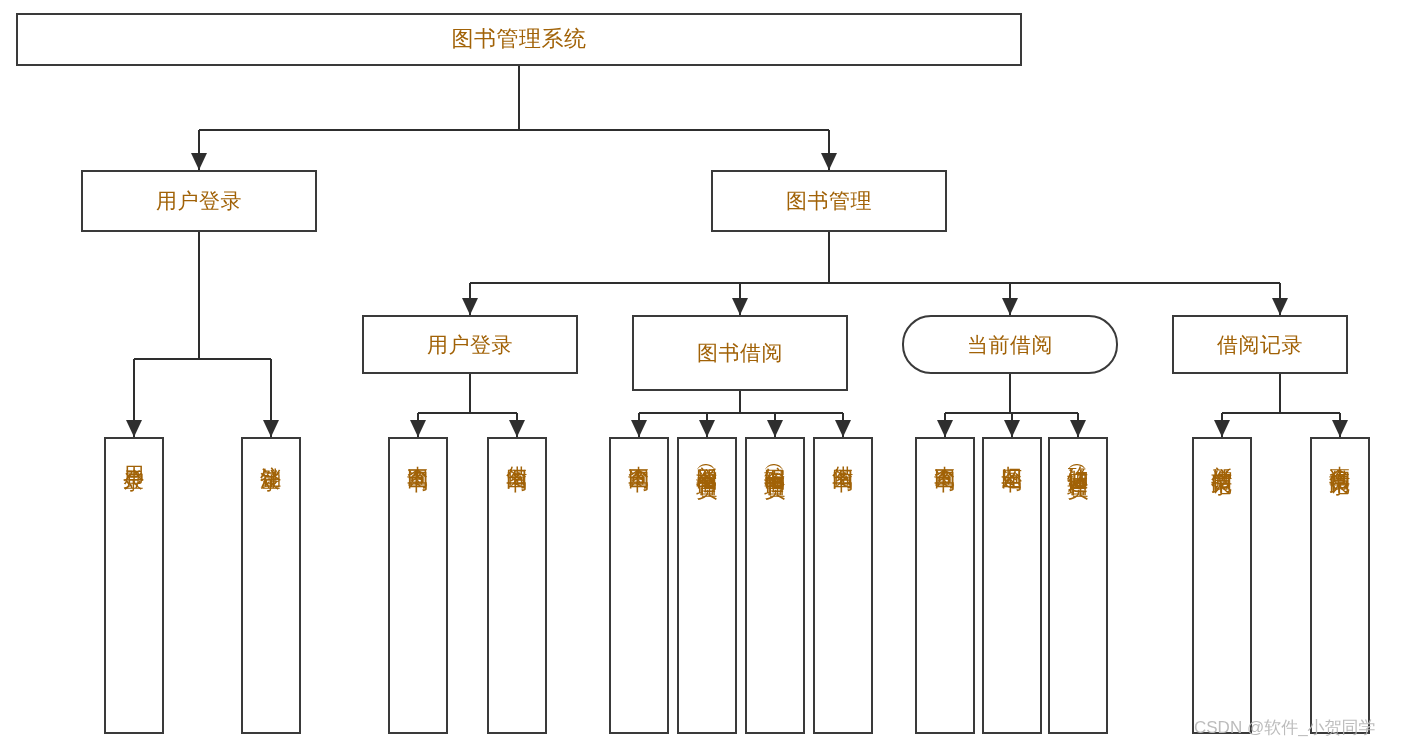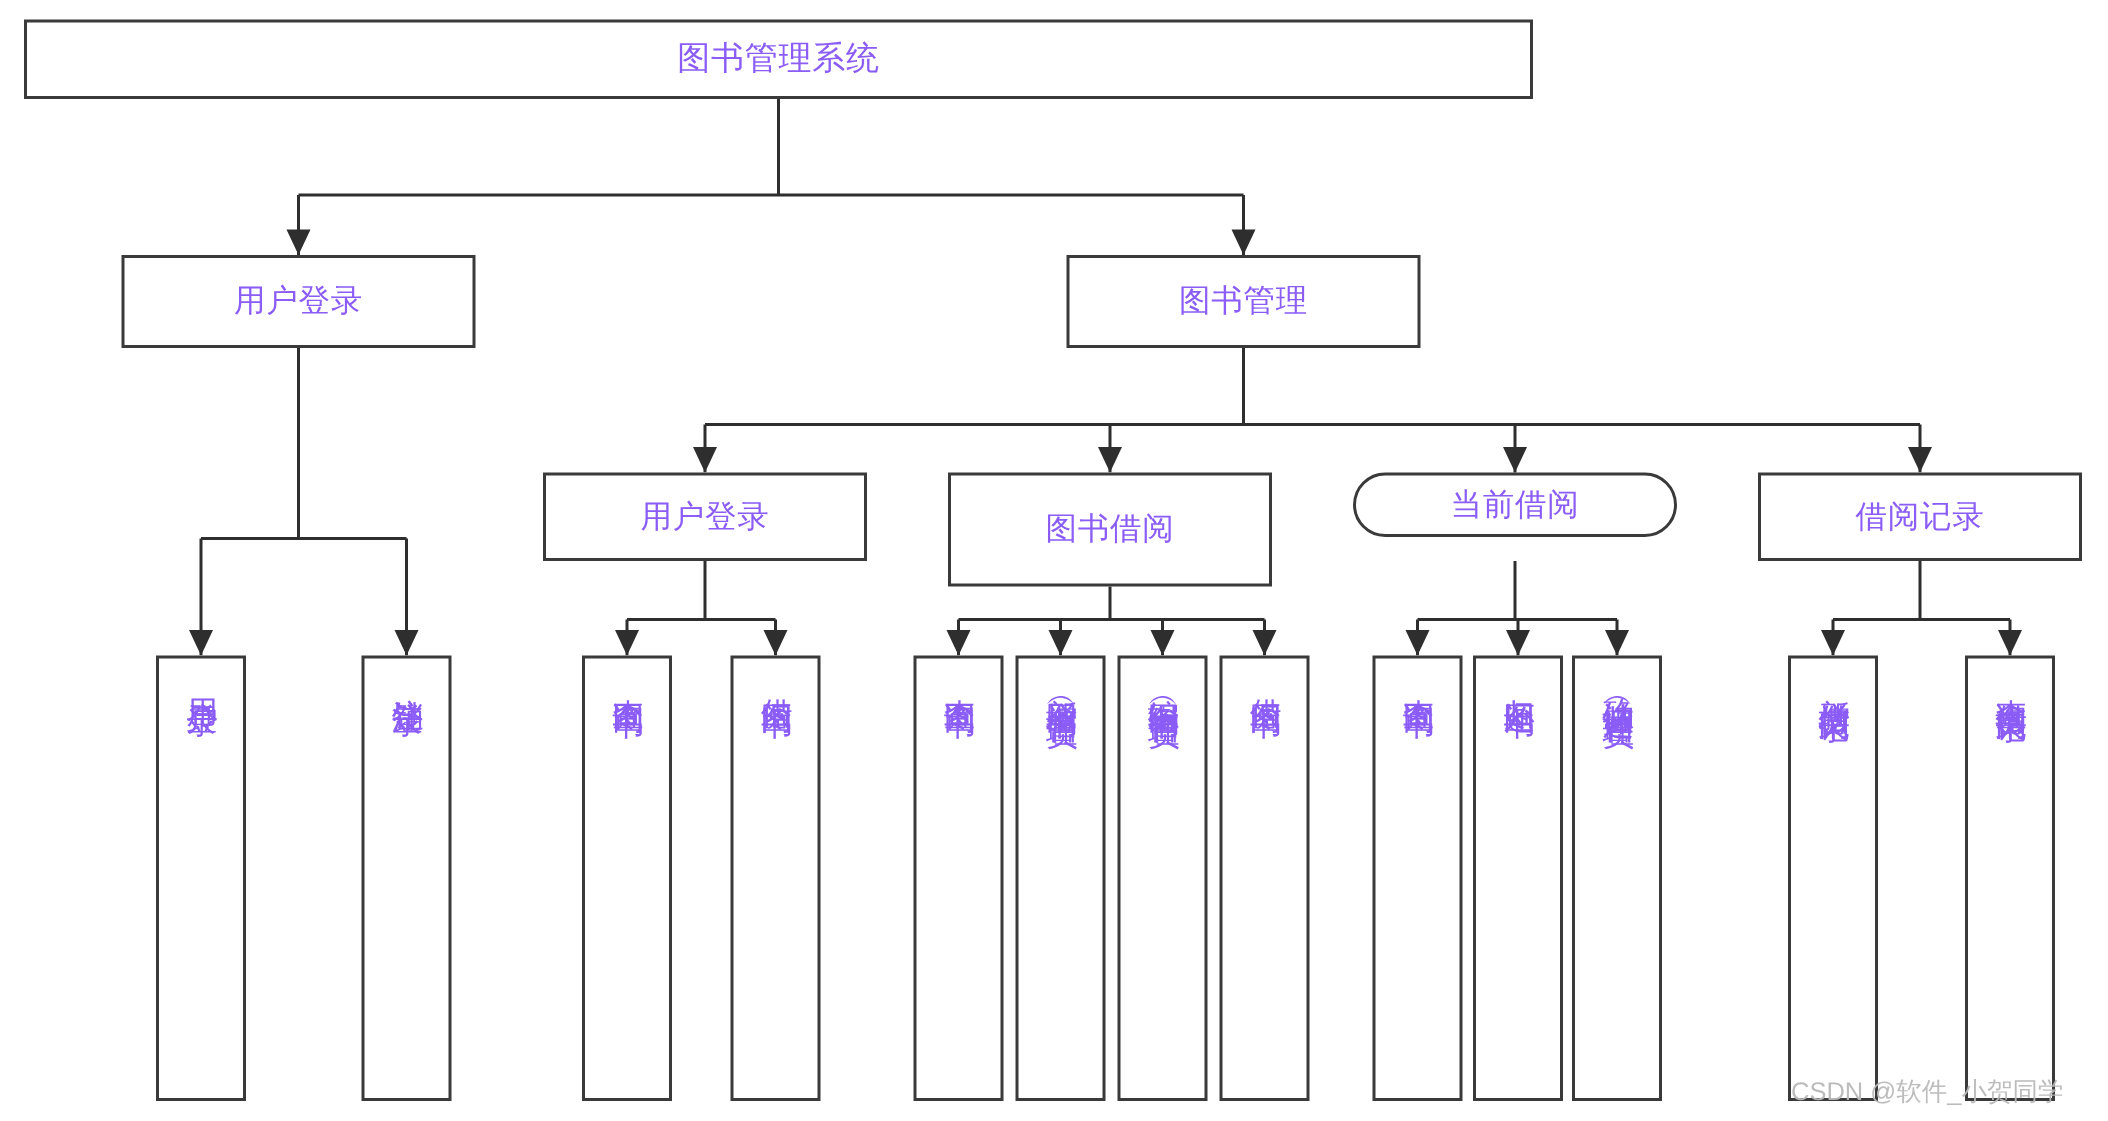--- a/index.html
+++ b/index.html
@@ -18,21 +18,21 @@
     overflow: hidden;
   }
   .node {
     position: absolute;
     box-sizing: border-box;
     background: #ffffff;
     border: 2px solid #3a3a3a;
     display: flex;
     align-items: center;
     justify-content: center;
-    color: #8b5cf6;
+    color: #a16207;
   }
   .node-label {
     text-align: center;
     letter-spacing: 0.5px;
     white-space: nowrap;
   }
   
   .node.horiz .node-label {
     writing-mode: horizontal-tb;
     font-size: 21px;
@@ -143,24 +143,24 @@
       </div>
       <div class="node horiz" style="left: 711px; top: 170px; width: 236px; height: 62px;">
         <span class="node-label">图书管理</span>
       </div>
       <div class="node horiz" style="left: 362px; top: 315px; width: 216px; height: 59px;">
         <span class="node-label">用户登录</span>
       </div>
       <div class="node horiz" style="left: 632px; top: 315px; width: 216px; height: 76px;">
         <span class="node-label">图书借阅</span>
       </div>
-      <div class="node horiz" style="left: 902px; top: 315px; width: 216px; height: 43px; border-radius: 29px;">
+      <div class="node horiz" style="left: 902px; top: 315px; width: 216px; height: 59px; border-radius: 29px;">
         <span class="node-label">当前借阅</span>
       </div>
-      <div class="node horiz" style="left: 1172px; top: 315px; width: 216px; height: 59px;">
+      <div class="node horiz" style="left: 1172px; top: 315px; width: 176px; height: 59px;">
         <span class="node-label">借阅记录</span>
       </div>
       <div class="node vert" style="left: 104px; top: 437px; width: 60px; height: 297px;">
         <span class="node-label">用户登录</span>
       </div>
       <div class="node vert" style="left: 241px; top: 437px; width: 60px; height: 297px;">
         <span class="node-label">注销登录</span>
       </div>
       <div class="node vert" style="left: 388px; top: 437px; width: 60px; height: 297px;">
         <span class="node-label">查询图书</span>

